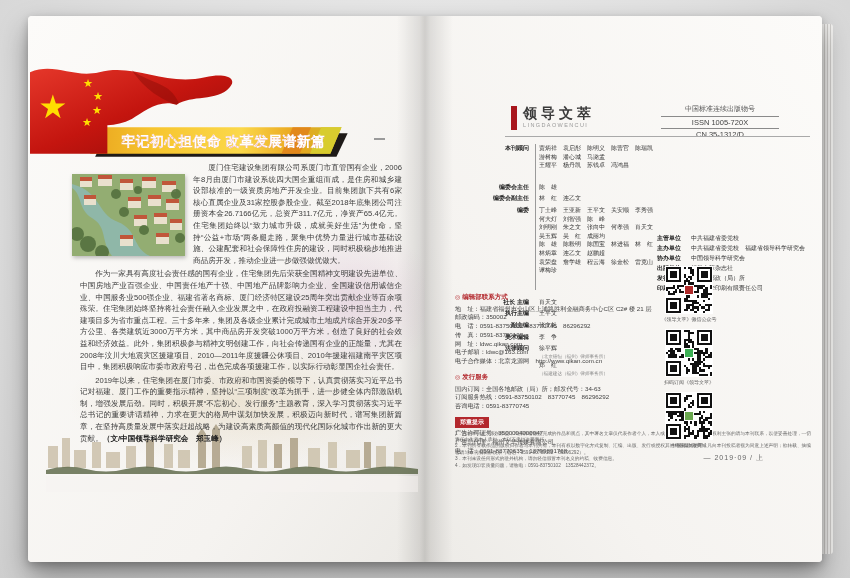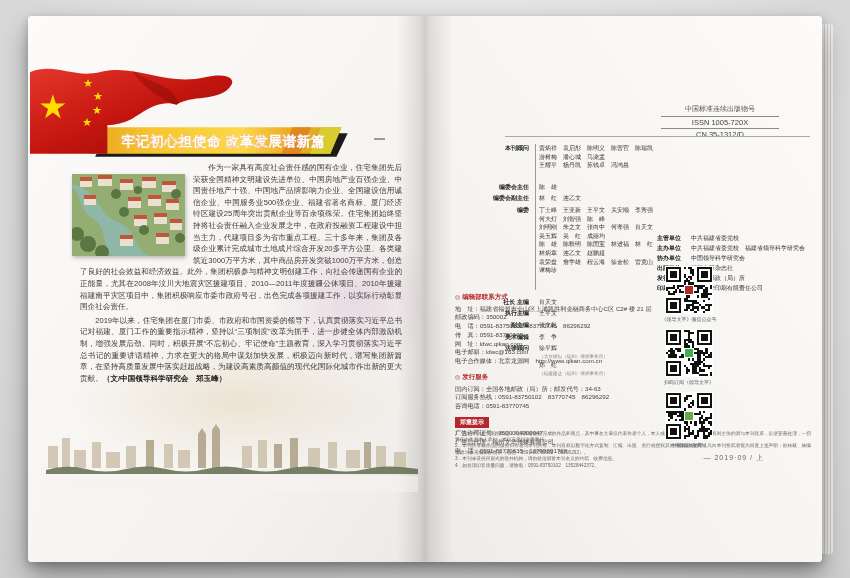--- a/index.html
+++ b/index.html
@@ -163,22 +163,23 @@
                 <circle cx="30" cy="78" r="7"></circle>
               <circle cx="44" cy="20" r="5"></circle>
                 <circle cx="66" cy="16" r="4"></circle>
                 <circle cx="52" cy="38" r="5"></circle>
               <circle cx="72" cy="56" r="5"></circle>
                 <circle cx="104" cy="20" r="5"></circle>
                 <circle cx="108" cy="64" r="5"></circle>
             </g>
           </svg>
         </div>
+        <p>厦门住宅建设集团有限公司系厦门市直管国有企业，2006年8月由厦门市建设系统四大国企重组而成，是住房和城乡建设部核准的一级资质房地产开发企业。目前集团旗下共有6家核心直属企业及31家控股参股企业。截至2018年底集团公司注册资本金26.7166亿元，总资产311.7亿元，净资产65.4亿元。住宅集团始终以“致力城市升级，成就美好生活”为使命，坚持“公益+市场”两条腿走路，聚集中优势力量进行城市基础设施、公建配套和社会保障性住房的建设，同时积极稳步地推进商品房开发，推动企业进一步做强做优做大。</p>
         <p>作为一家具有高度社会责任感的国有企业，住宅集团先后荣获全国精神文明建设先进单位、中国房地产业百强企业、中国责任地产十强、中国地产品牌影响力企业、全国建设信用诚信企业、中国服务业500强企业、福建省著名商标、厦门经济特区建设25周年突出贡献企业等百余项殊荣。住宅集团始终坚持将社会责任融入企业发展之中，在政府投融资工程建设中担当主力，代建项目多为省市重点工程。三十多年来，集团及各级企业累计完成城市土地成片综合开发20多平方公里、各类建筑近3000万平方米，其中商品房开发突破1000万平方米，创造了良好的社会效益和经济效益。此外，集团积极参与精神文明创建工作，向社会传递国有企业的正能量，尤其在2008年汶川大地震灾区援建项目、2010—2011年度援疆公休项目、2010年援建福建南平灾区项目中，集团积极响应市委市政府号召，出色完成各项援建工作，以实际行动彰显国企社会责任。</p>
-        <p><span>2019年以来，住宅集团在厦门市委、市政府和市国资委的领导下，认真贯彻落实习近平总书记对福建、厦门工作的重要指示精神，坚持以“三项制度”改革为抓手，进一步健全体内部激励机制，增强发展后劲。同时，积极开展“不忘初心、牢记使命”主题教育，深入学习贯彻落实习近平总书记的重要讲话精神，力求在更大的格局中谋划加快发展，积极迈向新时代，谱写集团新篇章，在坚持高质量发展中落实赶超战略，为建设高素质高颜值的现代化国际化城市作出新的更大贡献。</span><span class="byline">（文/中国领导科学研究会　郑玉峰）</span></p>
+        <p><span>2019年以来，住宅集团在厦门市委、市政府和市国资委的领导下，认真贯彻落实习近平总书记对福建、厦门工作的重要指示精神，坚持以“三项制度”改革为抓手，进一步健全体内部激励机制，增强发展后劲。同时，积极开展“不忘初心、发行服务”主题教育，深入学习贯彻落实习近平总书记的重要讲话精神，力求在更大的格局中谋划加快发展，积极迈向新时代，谱写集团新篇章，在坚持高质量发展中落实赶超战略，为建设高素质高颜值的现代化国际化城市作出新的更大贡献。</span><span class="byline">（文/中国领导科学研究会　郑玉峰）</span></p>
       </div>
 
       <svg class="skyline" viewBox="0 0 372 72">
         <g fill="#cfc5b0">
           <rect x="2" y="26" width="10" height="22"></rect>
             <rect x="16" y="18" width="8" height="30"></rect>
           <rect x="28" y="30" width="12" height="18"></rect>
             <rect x="46" y="22" width="9" height="26"></rect>
           <rect x="60" y="32" width="14" height="16"></rect>
             <rect x="80" y="26" width="10" height="22"></rect>
@@ -208,20 +209,27 @@
           <rect x="166" y="4" width="8" height="44" fill="#b2a68d"></rect>
           <rect x="244" y="18" width="8" height="30" fill="#b2a68d"></rect>
           <rect x="2" y="26" width="370" height="22" fill="#cfc5b0" opacity=".5"></rect>
         </g>
         <rect x="0" y="56" width="372" height="16" fill="#f5f3f0" opacity=".55"></rect>
       </svg>
     </div>
 
     <div class="page page-right">
 
+      <div class="rp-header">
+        <div class="rp-redbar"></div>
+        <div>
+          <div class="rp-title">领导文萃</div>
+          <div class="rp-pinyin">LINGDAOWENCUI</div>
+        </div>
+      </div>
       <div class="issn-block">
         <div class="issn-l1">中国标准连续出版物号</div>
         <div class="issn-l2">ISSN 1005-720X</div>
         <div class="issn-l3">CN 35-1312/D</div>
       </div>
       <div class="rp-rule"></div>
 
       <div class="staff-divider"></div>
       <div class="staff">
         <div class="s-row">

